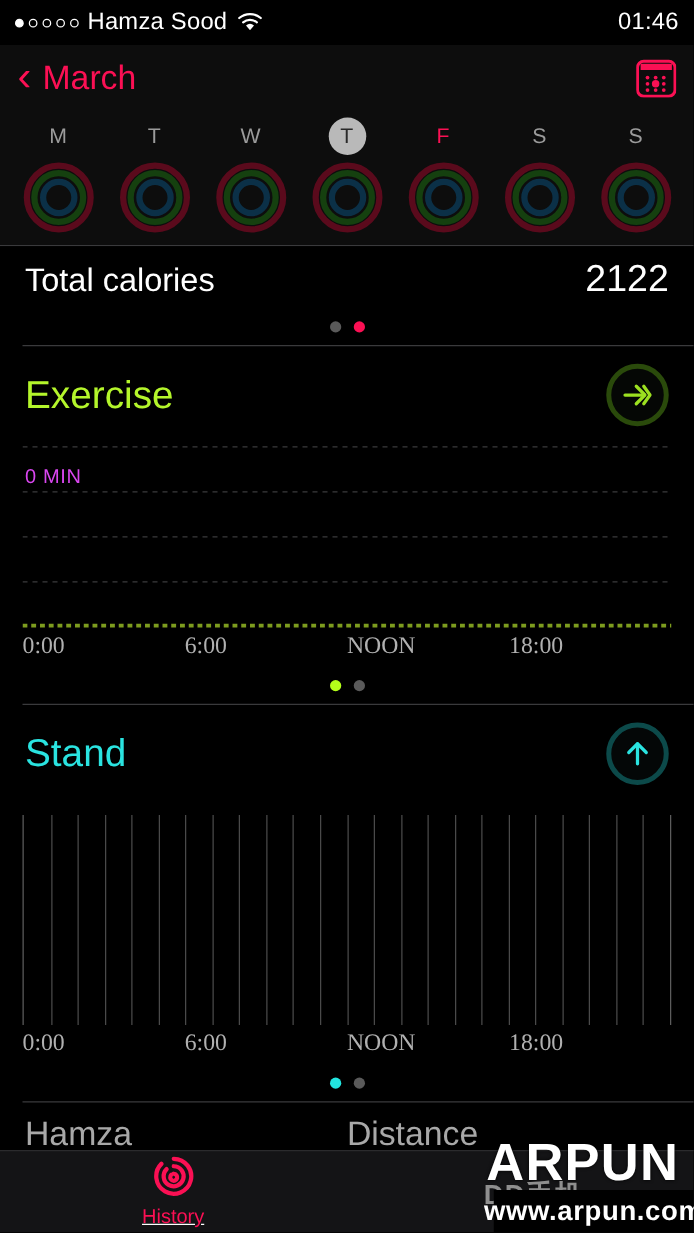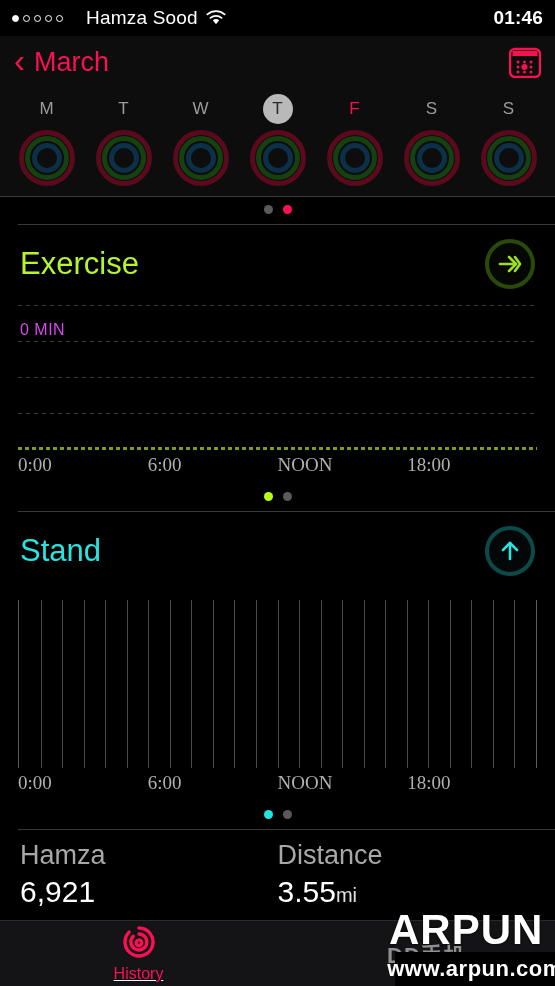--- a/index.html
+++ b/index.html
@@ -12,26 +12,26 @@
   }
   .phone { position:relative; width:555px; height:986px; background:#000; }
 
   
   .statusbar{
     height:36px; display:flex; align-items:center;
     padding:0 12px; font-size:19px; letter-spacing:.2px;
     background:#000;
   }
   .sb-left{ display:flex; align-items:center; gap:7px; flex:1 1 0; }
-  .sb-center{ flex:0 0 auto; font-weight:700; font-size:19px; }
+  .sb-center{ flex:0 0 auto; font-weight:400; font-size:19px; }
   .sb-right{ display:flex; align-items:center; justify-content:flex-end; gap:7px; flex:1 1 0; }
   .dots{ display:flex; align-items:center; gap:4px; }
   .dots i{ width:7px;height:7px;border-radius:50%;border:1px solid #fff; display:block;}
   .dots i.on{ background:#fff; }
-  .carrier{ font-size:19px; font-weight:400;margin-left:16px;}
+  .carrier{ font-size:19px; font-weight:400;}
   .wifi svg,.loc svg,.bt svg{ display:block; }
   .batt-pct{ font-size:18px; }
   .batt{
     width:32px;height:15px;border:1.4px solid #fff;border-radius:3px;
     position:relative; padding:1.5px;
   }
   .batt::after{
     content:""; position:absolute; right:-4px; top:4px;
     width:2.5px;height:6px;background:#fff;border-radius:0 1px 1px 0;
   }
@@ -265,20 +265,24 @@
       <span class="rings">
           <i class="r r1"></i>
           <i class="r r2"></i>
           <i class="r r3"></i>
         </span>
     </div>
   </div>
 
   <div class="sep full"></div>
 
+  <div class="calrow">
+    <span class="t">Total calories</span>
+    <span class="v">2122</span>
+  </div>
   <div class="pager">
     <i></i>
     <i class="on-red"></i>
   </div>
 
   <div class="sep"></div>
 
   <div class="sec-head">
     <span class="title ex">Exercise</span>
     <span class="circ-btn ex">

